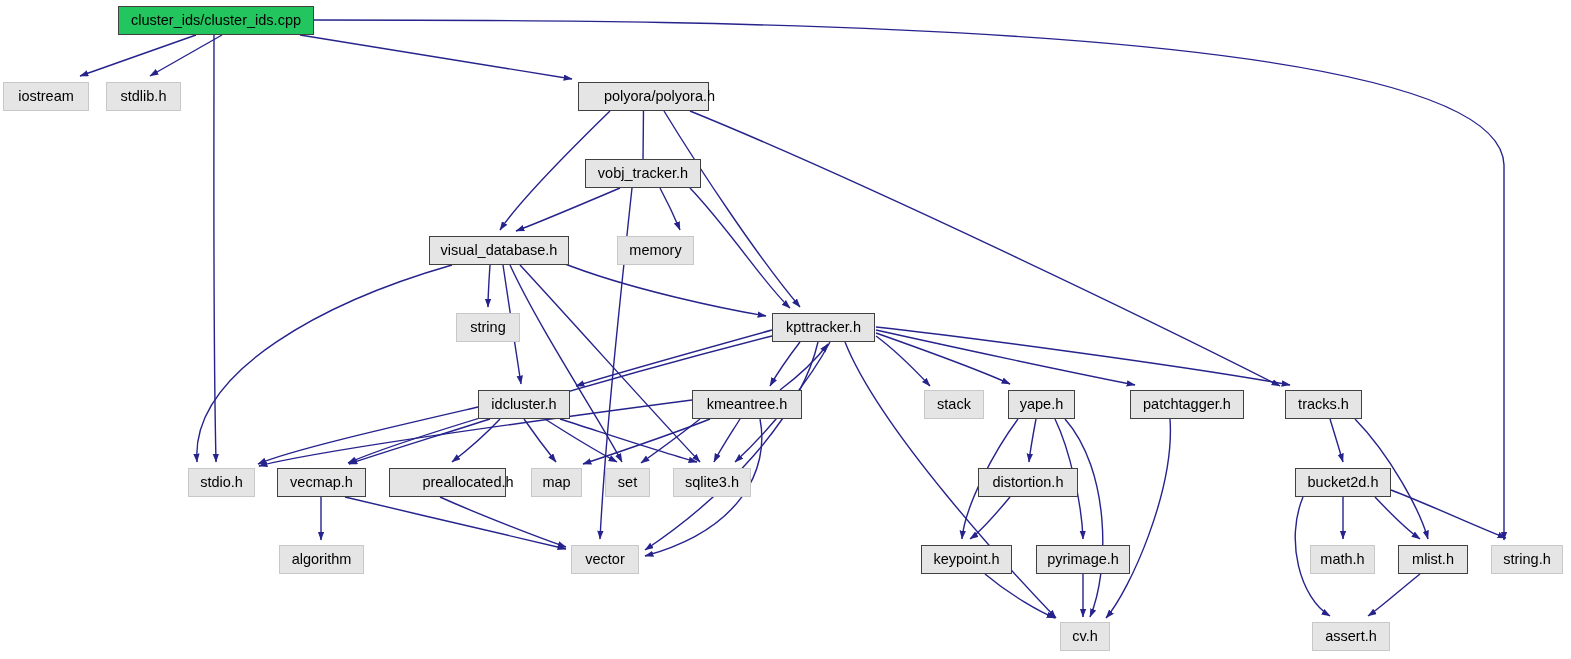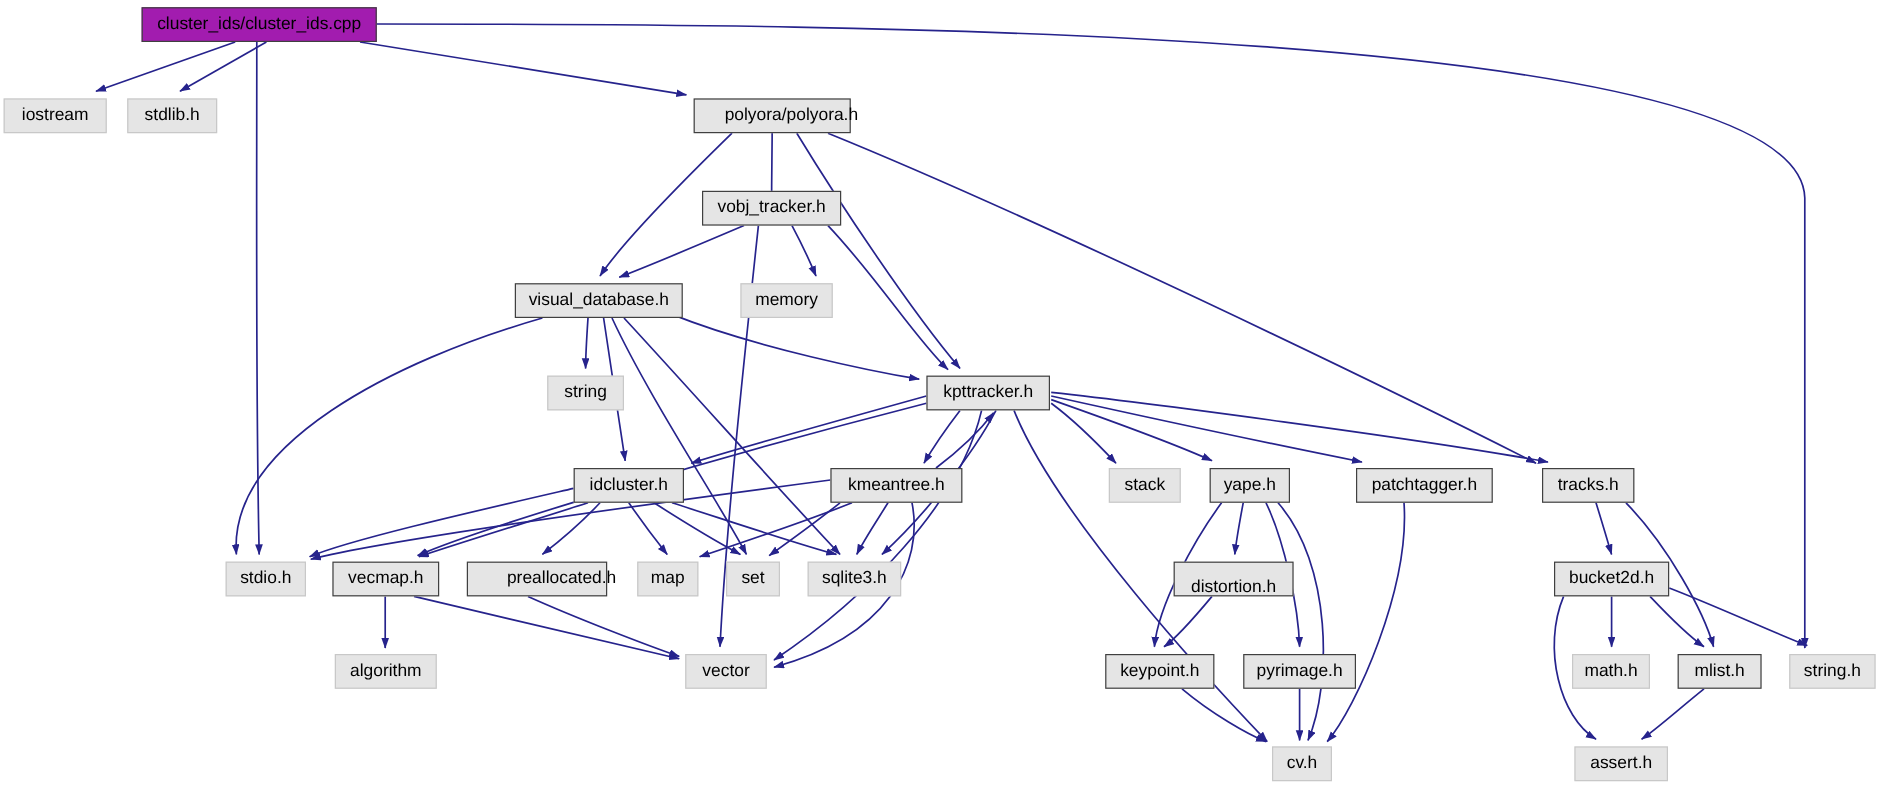--- a/index.html
+++ b/index.html
@@ -36,21 +36,21 @@
     letter-spacing: 0px;
   }
   .graph-node.sys {
     border: 1px solid #c8c8c8;
   }
   .graph-node.proj {
     border: 1.6px solid #404040;
   }
   .graph-node.root {
     border: 1.6px solid #404040;
-    background: #a21caf;
+    background: #22c55e;
   }
   .node-label {
     pointer-events: none;
   }
 </style>
 </head>
 <body>
 
 <div id="graph-canvas">
   <svg class="edge-layer" viewBox="0 0 1571 659" preserveAspectRatio="none" aria-hidden="true">
@@ -178,21 +178,21 @@
       </div>
       <div class="graph-node sys" style="left: 531px; top: 468px; width: 51px; height: 29px;">
         <span class="node-label">map</span>
       </div>
       <div class="graph-node sys" style="left: 605px; top: 468px; width: 45px; height: 29px;">
         <span class="node-label">set</span>
       </div>
       <div class="graph-node sys" style="left: 673px; top: 468px; width: 78px; height: 29px;">
         <span class="node-label">sqlite3.h</span>
       </div>
-      <div class="graph-node proj" style="left: 978px; top: 468px; width: 100px; height: 29px; align-items: flex-end;">
+      <div class="graph-node proj" style="left: 978px; top: 468px; width: 100px; height: 29px;">
         <span class="node-label">distortion.h</span>
       </div>
       <div class="graph-node proj" style="left: 1295px; top: 468px; width: 96px; height: 29px;">
         <span class="node-label">bucket2d.h</span>
       </div>
       <div class="graph-node sys" style="left: 279px; top: 545px; width: 85px; height: 29px;">
         <span class="node-label">algorithm</span>
       </div>
       <div class="graph-node sys" style="left: 571px; top: 545px; width: 68px; height: 29px;">
         <span class="node-label">vector</span>

